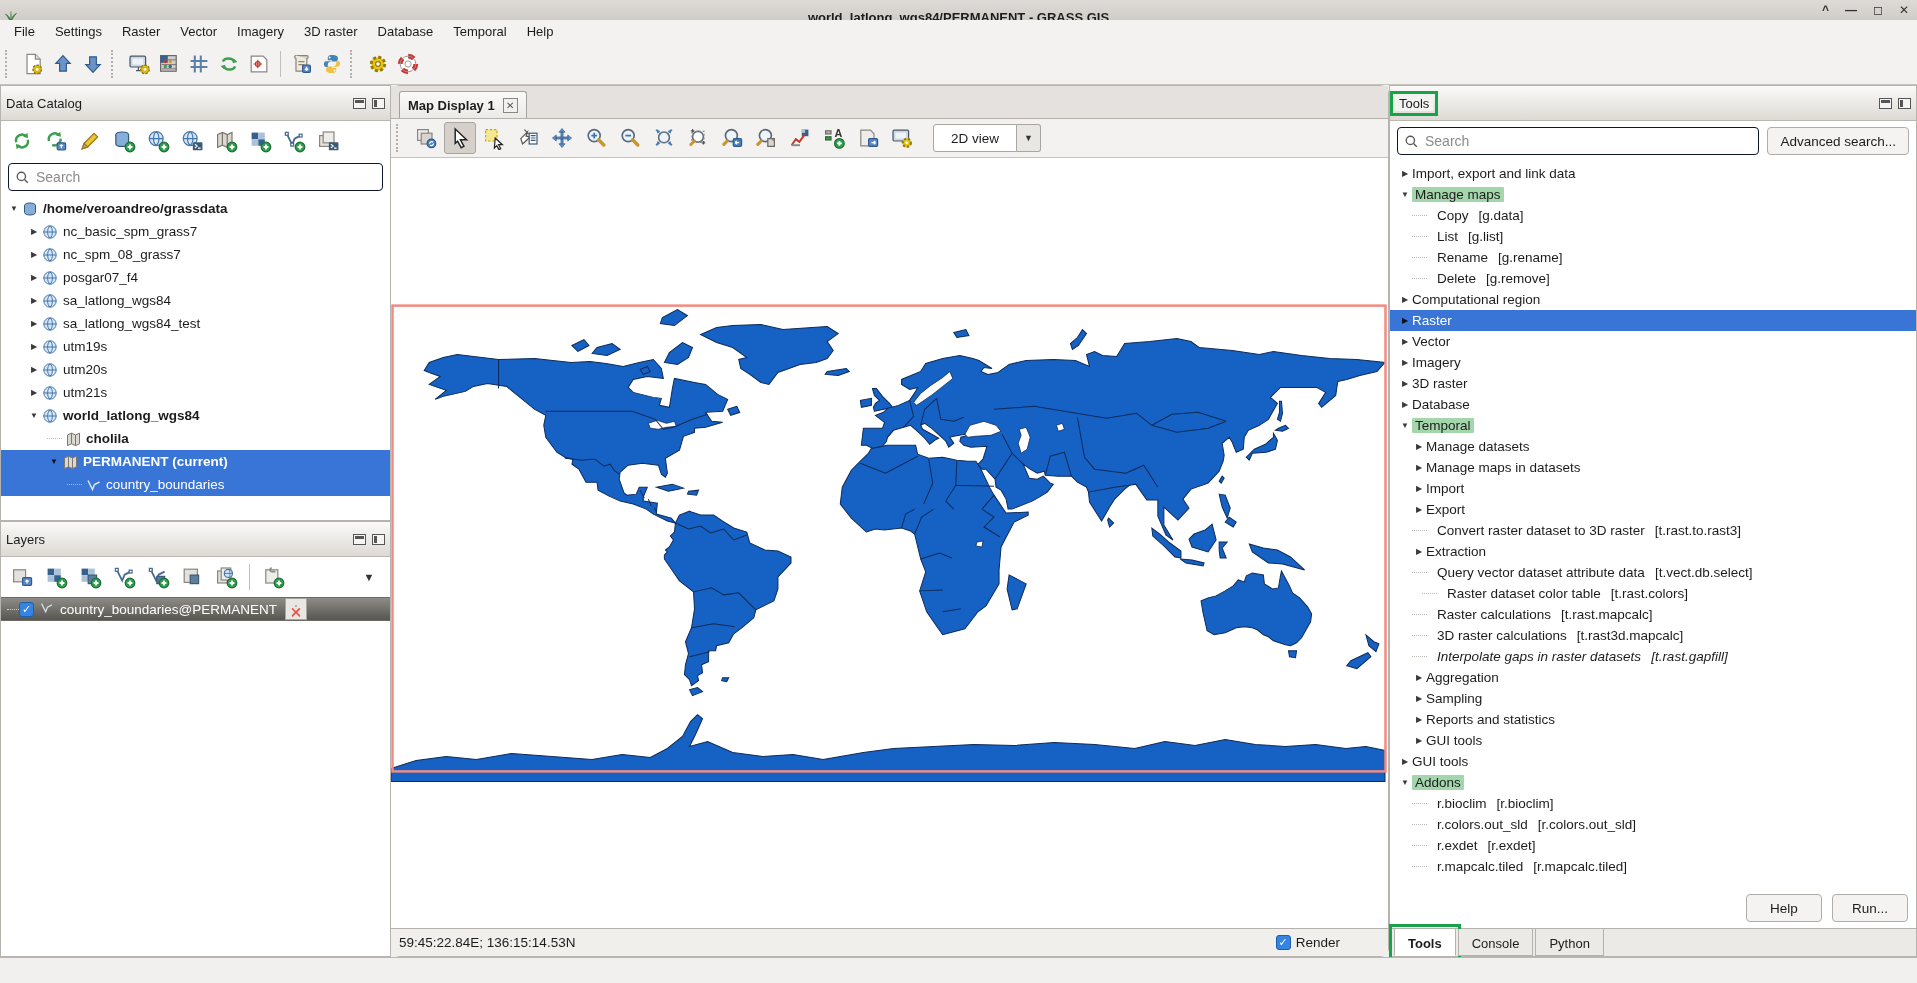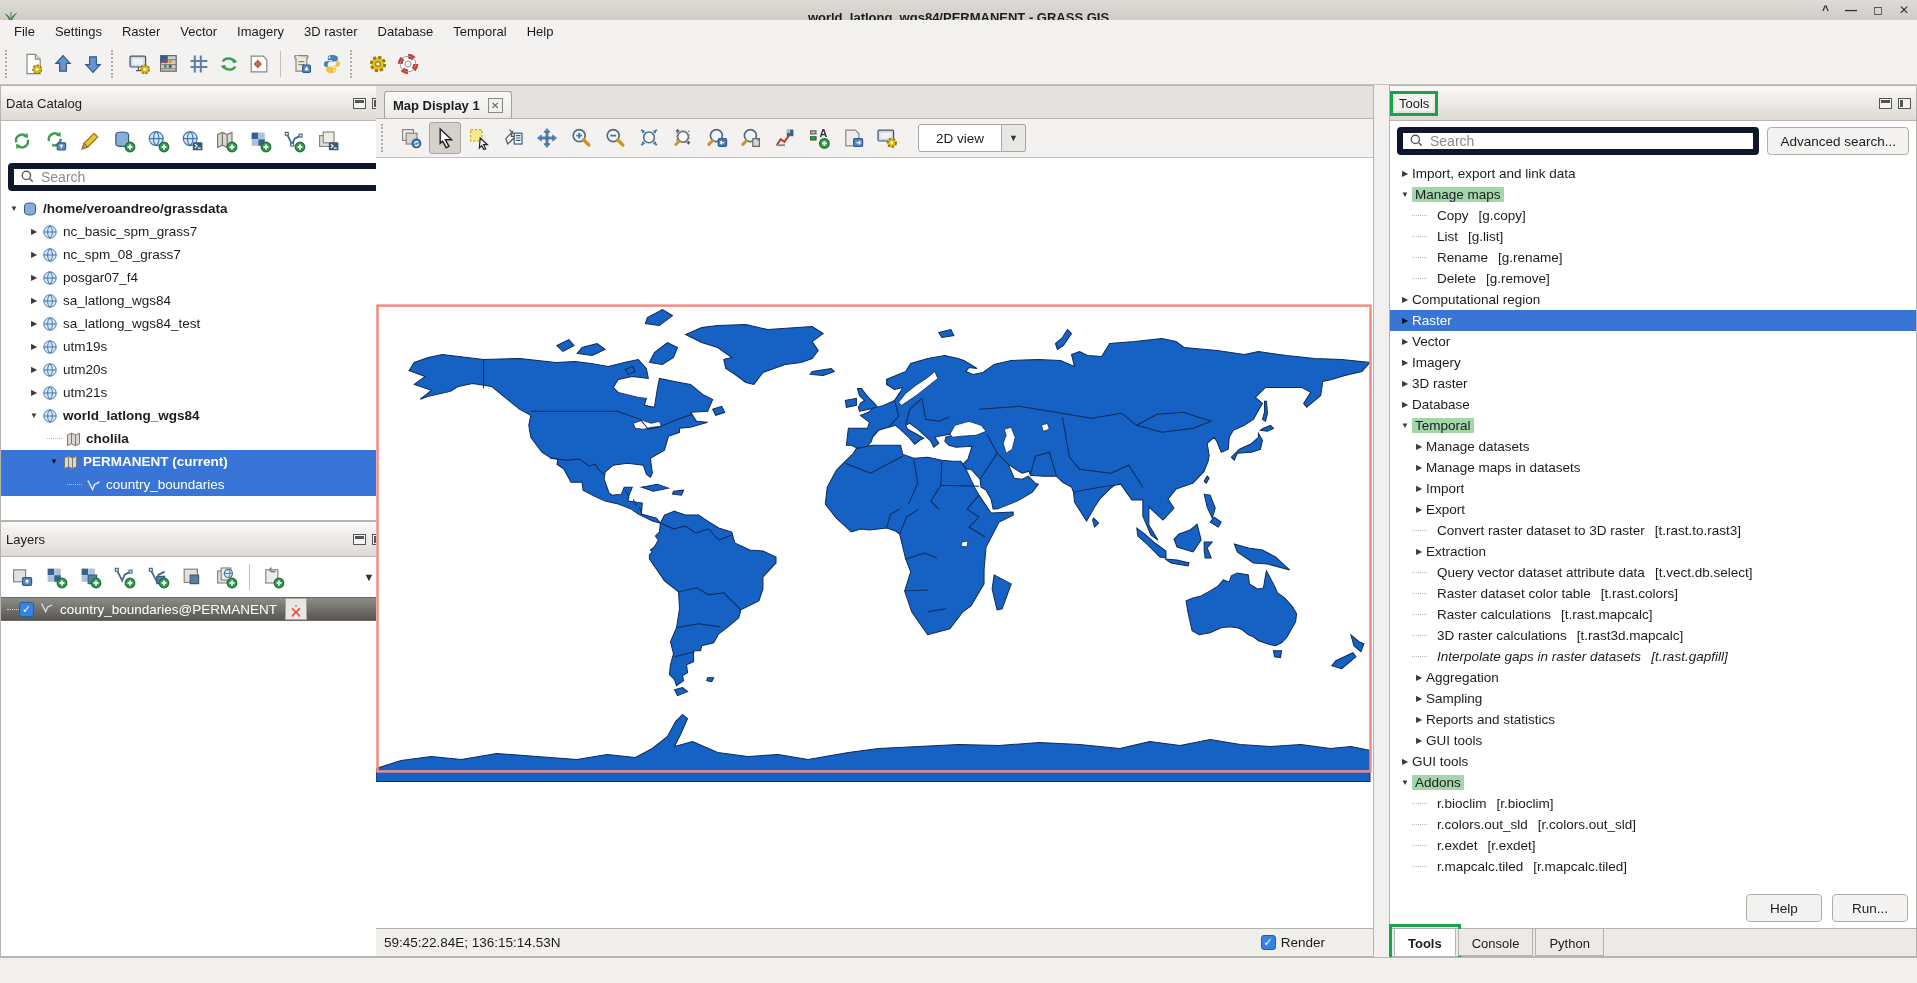--- a/index.html
+++ b/index.html
@@ -30,21 +30,21 @@
   
   .pane { position:absolute; background:#fff; border:1px solid #b7b4b0; }
   .phead { height:35px; background:linear-gradient(#fbfaf9,#ddd9d5); border-bottom:1px solid #bab7b3; display:flex; align-items:center; padding:0 5px; font-size:13px; }
   .phead .sp { flex:1; }
   .dockic { width:13px; height:11px; border:1px solid #555; margin-left:6px; position:relative; background:#f5f4f2;}
   .dockic.min::after { content:""; position:absolute; left:1px; right:1px; top:1px; height:3px; background:#555; }
   .dockic.fl::after  { content:""; position:absolute; left:1px; top:1px; bottom:1px; width:3px; background:#555; }
 
   .ptools { display:flex; align-items:center; padding:4px 4px; background:#fff; }
   .ptools .tbi { width:34px; height:32px; }
-  .searchwrap { display:flex; align-items:flex-start; margin:2px 7px 6px 7px; height:28px; border:6px solid #0f172a; border-radius:4px; background:#fff; padding:0 6px; }
+  .searchwrap { display:flex; align-items:center; margin:2px 7px 6px 7px; height:28px; border:1px solid #0f172a; border-radius:4px; background:#fff; padding:0 6px; }
   .searchwrap svg { width:15px; height:15px; margin-right:6px; }
   .searchwrap input { border:none; outline:none; flex:1; font-size:14px; font-family:inherit; color:#1c1c1c; background:transparent;}
   .searchwrap input::placeholder { color:#8d8b88; }
 
   
   .tree { overflow:hidden; }
   .trow { display:flex; align-items:center; white-space:nowrap; cursor:default; }
   .trow .arr { width:14px; font-size:8px; color:#3a3a3a; text-align:center; flex:0 0 14px;}
   .trow .stub { width:15px; border-top:1px dotted #bcb9b5; height:0; margin-right:2px; flex:0 0 15px;}
   .trow .ticon { width:18px; height:18px; margin-right:4px; flex:0 0 18px;}
@@ -519,21 +519,21 @@
         </svg>
       <span style="font-size:13.5px;">country_boundaries@PERMANENT</span>
       <span class="minibox">
           <span>▫</span>
           <span class="rx">❌</span>
         </span>
     </div>
     <div style="flex:1; background:#fff;"></div>
   </div>
 
-  <div class="pane" style="left:376px; top:85px; width:998px; height:872px; display:flex; flex-direction:column; border-left:none;">
+  <div class="pane" style="left:391px; top:85px; width:998px; height:872px; display:flex; flex-direction:column; border-left:none;border-radius:9px;">
     <div class="tabbar">
       <div class="tab1">
         <span>Map Display 1</span>
         <span class="closeic">✕</span>
       </div>
     </div>
     <div class="maptb">
       <span class="grip"></span>
       <span class="tbi">
           <svg viewBox="0 0 20 20">
@@ -749,21 +749,21 @@
           <span class="lbl">Import, export and link data</span>
         </div>
         <div class="trow" style="padding-left: 8px;">
           <span class="arr">▼</span>
           <span class="lbl hl">Manage maps</span>
         </div>
         <div class="trow" style="padding-left: 22px;">
           <span class="stub"></span>
           <span style="width:8px;flex:0 0 8px;"></span>
           <span class="lbl">Copy</span>
-          <span class="cmd">[g.copy]</span>
+          <span class="cmd">[g.data]</span>
         </div>
         <div class="trow" style="padding-left: 22px;">
           <span class="stub"></span>
           <span style="width:8px;flex:0 0 8px;"></span>
           <span class="lbl">List</span>
           <span class="cmd">[g.list]</span>
         </div>
         <div class="trow" style="padding-left: 22px;">
           <span class="stub"></span>
           <span style="width:8px;flex:0 0 8px;"></span>
@@ -829,21 +829,21 @@
         <div class="trow" style="padding-left: 22px;">
           <span class="arr">▶</span>
           <span class="lbl">Extraction</span>
         </div>
         <div class="trow" style="padding-left: 22px;">
           <span class="stub"></span>
           <span style="width:8px;flex:0 0 8px;"></span>
           <span class="lbl">Query vector dataset attribute data</span>
           <span class="cmd">[t.vect.db.select]</span>
         </div>
-        <div class="trow" style="padding-left: 22px;">
+        <div class="trow" style="padding-left: 32px;">
           <span class="stub"></span>
           <span style="width:8px;flex:0 0 8px;"></span>
           <span class="lbl">Raster dataset color table</span>
           <span class="cmd">[t.rast.colors]</span>
         </div>
         <div class="trow" style="padding-left: 22px;">
           <span class="stub"></span>
           <span style="width:8px;flex:0 0 8px;"></span>
           <span class="lbl">Raster calculations</span>
           <span class="cmd">[t.rast.mapcalc]</span>

